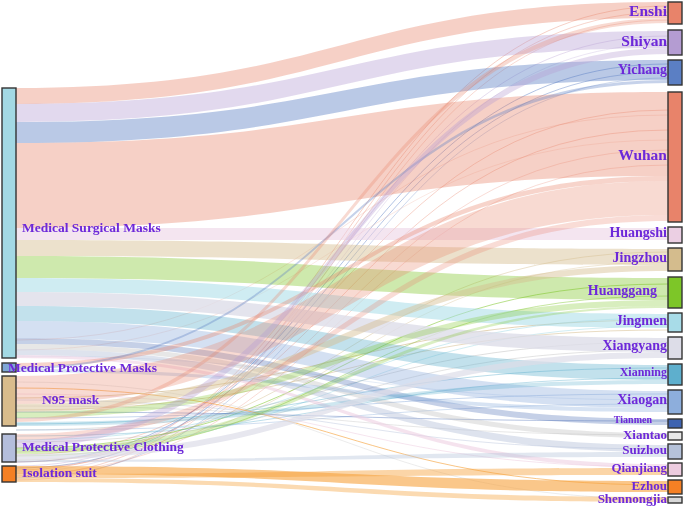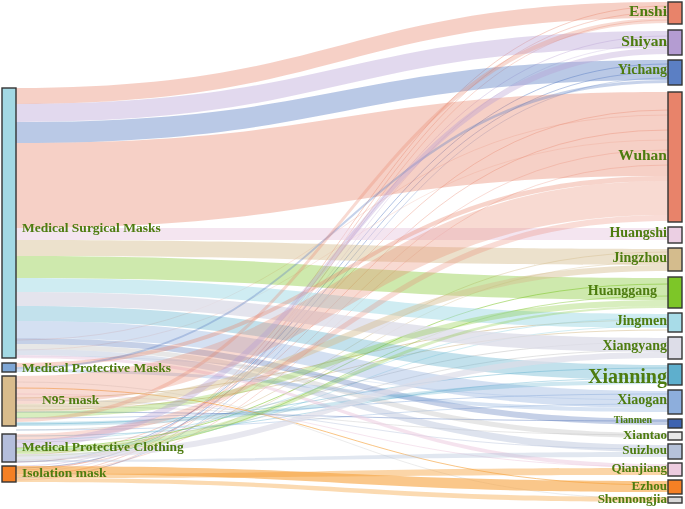--- a/index.html
+++ b/index.html
@@ -1,20 +1,20 @@
 <!DOCTYPE html>
 <html><head>
 <meta charset="utf-8">
 <title>Sankey</title>
 <style>
   html,body{margin:0;padding:0;background:#ffffff;}
   body{width:685px;height:509px;overflow:hidden;font-family:"Liberation Serif",serif;}
   #stage{position:relative;width:685px;height:509px;background:#fff;}
   #sankey{position:absolute;left:0;top:0;width:685px;height:509px;}
-  .lbl{position:absolute;font-family:"Liberation Serif",serif;font-weight:bold;color:#4d7c0f;
+  .lbl{position:absolute;font-family:"Liberation Serif",serif;font-weight:bold;color:#6d28d9;
        white-space:nowrap;line-height:1;pointer-events:none;}
   .lbl-left{text-align:left;font-family:Liberation Serif, serif;}
   .lbl-right{text-align:right;}
 </style>
 </head>
 <body>
 
 <div id="stage">
   <svg id="sankey" viewBox="0 0 685 509" preserveAspectRatio="none" xmlns="http://www.w3.org/2000/svg">
     <rect x="0" y="0" width="685" height="509" fill="#ffffff"></rect>
@@ -108,34 +108,34 @@
         <rect x="668" y="419" width="14" height="9" fill="#3E63B0" stroke="#333333" stroke-width="1.4"></rect>
         <rect x="668" y="432" width="14" height="8" fill="#E8E8E8" stroke="#333333" stroke-width="1.4"></rect>
         <rect x="668" y="444" width="14" height="15" fill="#B5C2DA" stroke="#333333" stroke-width="1.4"></rect>
         <rect x="668" y="463" width="14" height="13" fill="#EDCCE0" stroke="#333333" stroke-width="1.4"></rect>
         <rect x="668" y="480" width="14" height="14" fill="#F58024" stroke="#333333" stroke-width="1.4"></rect>
         <rect x="668" y="497" width="14" height="6" fill="#D8D8D8" stroke="#333333" stroke-width="1.4"></rect>
       </g>
   </svg>
   <div id="labels">
       <div class="lbl lbl-left" style="left: 22px; font-size: 13.5px; top: 220.63px;">Medical Surgical Masks</div>
-      <div class="lbl lbl-left" style="left: 22px; font-size: 13.5px; top: 360.63px;">Medical Protective Masks</div>
+      <div class="lbl lbl-left" style="left: 8px; font-size: 13.5px; top: 360.63px;">Medical Protective Masks</div>
       <div class="lbl lbl-left" style="left: 26px; font-size: 13.5px; top: 392.63px; margin-left: 16px;">N95 mask</div>
       <div class="lbl lbl-left" style="left: 22px; font-size: 13.5px; top: 439.63px;">Medical Protective Clothing</div>
-      <div class="lbl lbl-left" style="left: 22px; font-size: 13.5px; top: 465.63px;">Isolation mask</div>
+      <div class="lbl lbl-left" style="left: 22px; font-size: 13.5px; top: 465.63px;">Isolation suit</div>
       <div class="lbl lbl-right" style="right: 18px; font-size: 15.5px; top: 3.39px;">Enshi</div>
       <div class="lbl lbl-right" style="right: 18px; font-size: 15.5px; top: 32.89px; text-align: right;">Shiyan</div>
       <div class="lbl lbl-right" style="right: 18px; font-size: 14px; top: 62.89px;">Yichang</div>
       <div class="lbl lbl-right" style="right: 18px; font-size: 15.5px; top: 147.39px;">Wuhan</div>
       <div class="lbl lbl-right" style="right: 18px; font-size: 14px; top: 226.32px;">Huangshi</div>
       <div class="lbl lbl-right" style="right: 18px; font-size: 14px; top: 250.82px;">Jingzhou</div>
       <div class="lbl lbl-right" style="right: 28px; font-size: 14px; top: 283.82px;">Huanggang</div>
       <div class="lbl lbl-right" style="right: 18px; font-size: 14px; top: 313.82px; margin-left: 12px;">Jingmen</div>
       <div class="lbl lbl-right" style="right: 18px; font-size: 14px; top: 339.32px;">Xiangyang</div>
-      <div class="lbl lbl-right" style="right: 18px; font-size: 20px; top: 365.82px;">Xianning</div>
+      <div class="lbl lbl-right" style="right: 18px; font-size: 12px; top: 365.82px;">Xianning</div>
       <div class="lbl lbl-right" style="right: 18px; font-size: 14px; top: 393.32px;">Xiaogan</div>
       <div class="lbl lbl-right" style="right: 33px; font-size: 10px; top: 415.44px;">Tianmen</div>
       <div class="lbl lbl-right" style="right: 18px; font-size: 13px; top: 427.94px;">Xiantao</div>
       <div class="lbl lbl-right" style="right: 18px; font-size: 13px; top: 443.44px; font-family: Liberation Serif, serif;">Suizhou</div>
       <div class="lbl lbl-right" style="right: 18px; font-size: 13px; top: 461.44px;">Qianjiang</div>
       <div class="lbl lbl-right" style="right: 18px; font-size: 13px; top: 478.94px;">Ezhou</div>
       <div class="lbl lbl-right" style="right: 18px; font-size: 13px; top: 491.94px;">Shennongjia</div>
     </div>
 </div>
 

